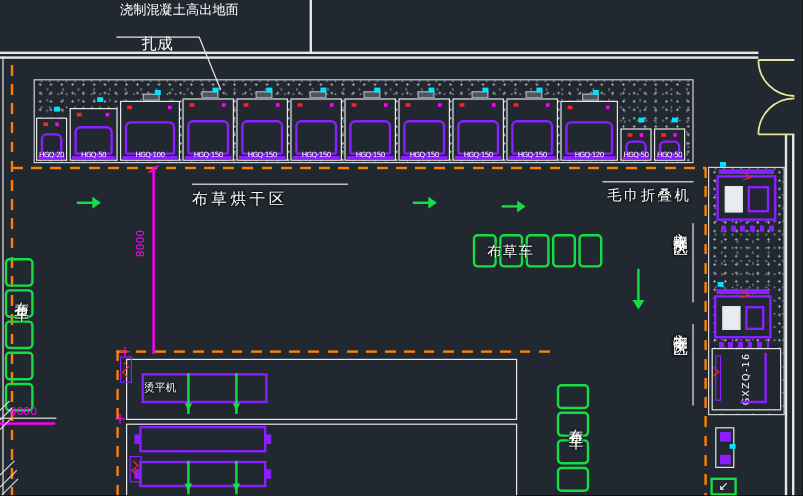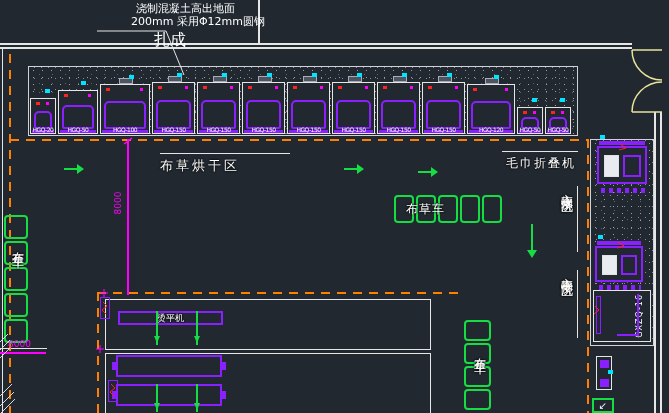--- a/index.html
+++ b/index.html
@@ -17,21 +17,21 @@
     background-image:
       radial-gradient(circle,#9aa1a9 .9px,transparent 1px),
       radial-gradient(circle,#5b636c .9px,transparent 1px),
       radial-gradient(circle,#848b93 .8px,transparent .9px);
     background-size:9px 7px,13px 9px,7px 11px;
     background-position:0 0,4px 3px,2px 6px;
   }
   .dashH{height:2px;background:repeating-linear-gradient(90deg,var(--boundary) 0 9px,transparent 9px 16px);}
   .dashV{width:2px;background:repeating-linear-gradient(180deg,var(--boundary) 0 9px,transparent 9px 16px);}
 
-  .txt{color:#fff;white-space:nowrap;line-height:1.15;margin-left:36px;}
+  .txt{color:#fff;white-space:nowrap;line-height:1.15;}
   .ztext{color:#fff;text-shadow:0 0 2px #000,0 0 2px #000;white-space:nowrap;}
   .vtext{writing-mode:vertical-rl;letter-spacing:2px;}
   .pink{color:var(--dimension);}
 
   .dryer{border:1px solid var(--line);background:var(--bg);}
   .dryer-inner{left:3px;right:3px;bottom:4px;border:2px solid var(--machine);border-radius:5px 5px 2px 2px;}
   .dryer-base{left:1px;right:1px;bottom:0;height:3px;background:var(--machine);}
   .dryer-label{left:0;right:0;bottom:0;color:#fff;font-size:6px;text-align:center;letter-spacing:-.5px;}
   .vent{top:-7px;height:6px;width:14px;border:1px solid #aab;background:#4c5560;}
   .chip{width:5px;height:4px;background:var(--note);}
@@ -71,22 +71,21 @@
 
   <div class="wline" style="left:0;top:43px;width:632px;height:1.5px"></div>
   <div class="wline" style="left:0;top:47px;width:632px;height:1.5px"></div>
   <div class="wline" style="left:258px;top:0;width:1.5px;height:44px"></div>
   <div class="wline" style="left:2px;top:47px;width:1px;height:366px"></div>
   <div class="wline" style="left:654px;top:112px;width:1.5px;height:301px"></div>
   <div class="wline" style="left:660px;top:112px;width:1.5px;height:301px"></div>
   <div class="wline" style="left:0;top:348px;width:47px;height:1px"></div>
 
   <div class="txt" style="left:100px;top:3px;font-size:11px">浇制混凝土高出地面</div>
-  <div class="txt" style="left:95px;top:16px;font-size:11px">200mm 采用Φ12mm圆钢</div>
-  <div class="txt" style="left:118px;top:31px;font-size:16px">扎成</div>
+  <div class="txt" style="left:118px;top:31px;font-size:13px">扎成</div>
 
   <div class="hatch" style="left:28px;top:66px;width:550px;height:70px"></div>
   <div id="dryer-row" style="left:0;top:0;width:0;height:0"></div>
 
   <div class="dashV" style="left:9px;top:54px;height:359px"></div>
   <div class="dashH" style="left:10px;top:139px;width:578px"></div>
   <div class="dashV" style="left:587px;top:139px;height:274px"></div>
   <div class="dashH" style="left:97px;top:292px;width:363px"></div>
   <div class="dashV" style="left:97px;top:292px;height:121px"></div>
 
@@ -162,21 +161,21 @@
     <div style="left:3px;top:22px;width:9px;height:8px;background:var(--machine)"></div>
     <div class="chip" style="left:11px;top:13px"></div>
   </div>
   <div class="greenbox" style="left:592px;top:398px;width:22px;height:15px">
     <span>↙</span>
   </div>
 
   <div class="room" style="left:105px;top:299px;width:326px;height:51px"></div>
   <div class="room" style="left:105px;top:353px;width:326px;height:61px"></div>
 
-  <div class="ironer" style="left:118px;top:311px;width:105px;height:14px;display:flex;align-items:center;justify-content:center">
+  <div class="ironer" style="left:118px;top:311px;width:105px;height:25px;display:flex;align-items:center;">
     <span class="ztext" style="position:static;font-size:9px">烫平机</span>
   </div>
   <div class="gpin" style="left:156px;top:311px;height:34px"></div>
   <div class="gpin" style="left:196px;top:311px;height:34px"></div>
 
   <div class="ironer" style="left:116px;top:355px;width:106px;height:22px"></div>
   <div class="tab" style="left:112px;top:362px"></div>
   <div class="tab" style="left:221px;top:362px"></div>
 
   <div class="ironer" style="left:116px;top:384px;width:106px;height:22px"></div>

